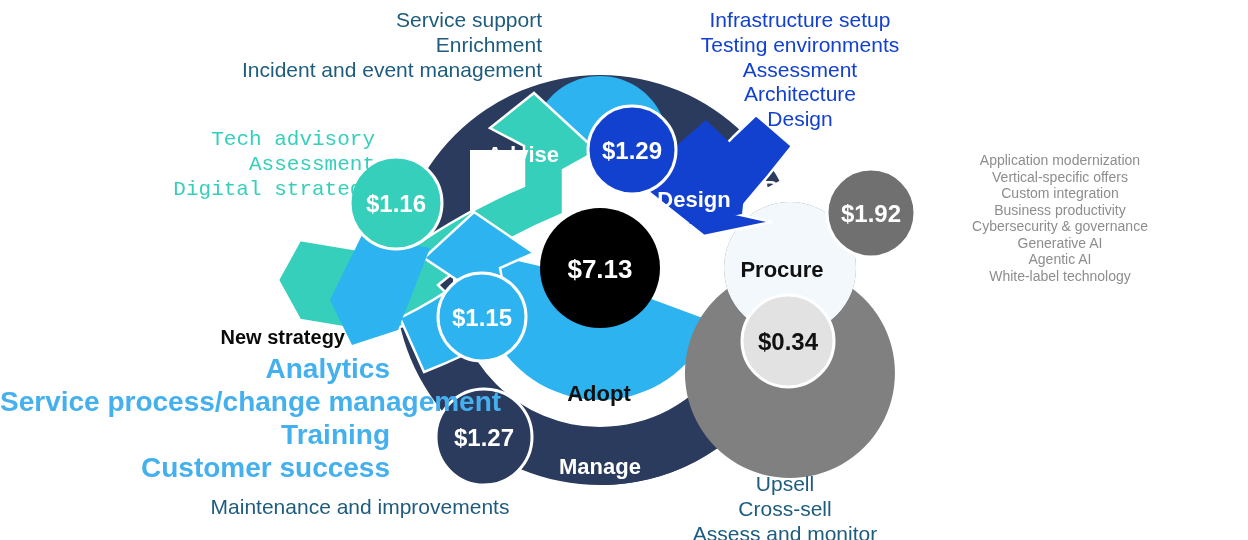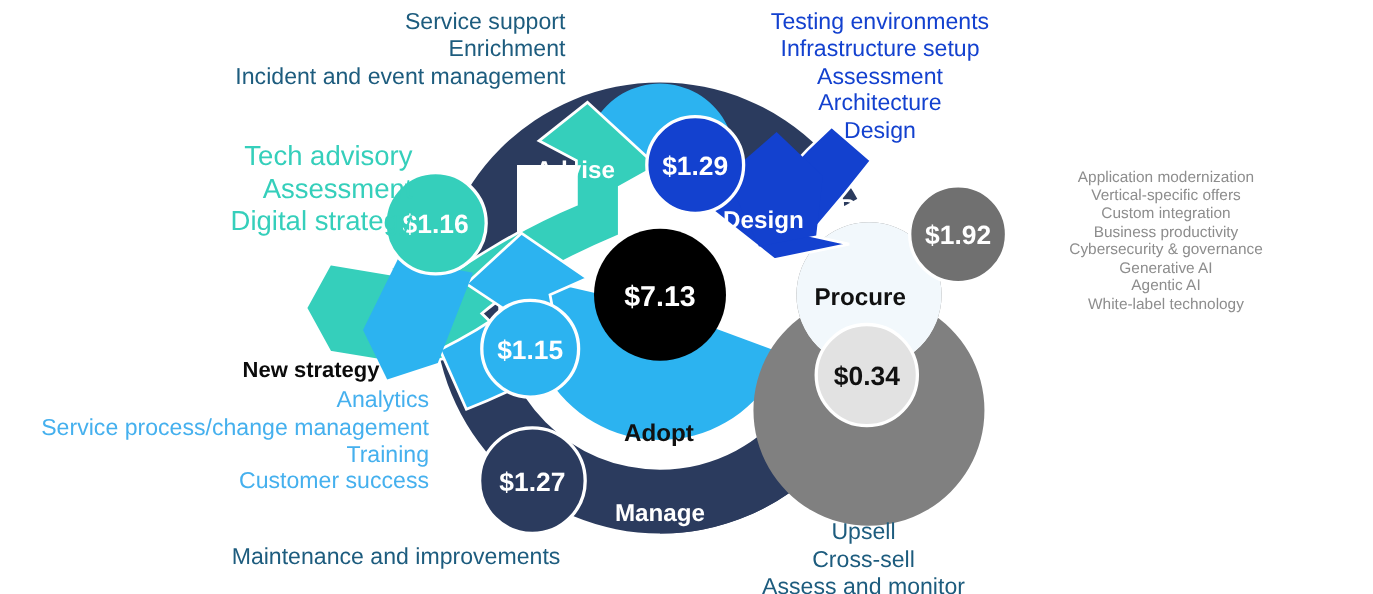--- a/index.html
+++ b/index.html
@@ -4,23 +4,23 @@
 <style>
   html,body{margin:0;padding:0;background:#ffffff;}
   body{width:1248px;height:540px;overflow:hidden;
        font-family:"Liberation Sans",sans-serif;}
   #stage{position:relative;width:1248px;height:540px;background:#fff;}
 
   .lbl{position:absolute;white-space:nowrap;line-height:1.18;}
   .lbl div{white-space:nowrap;}
 
   .grp-navy div{color:#1d5c7e;font-size:21px;font-weight:400;}
-  .grp-teal div{color:#35cfbb;font-size:25px;font-weight:400;}
+  .grp-teal div{color:#35cfbb;font-size:21px;font-weight:400;font-family:Liberation Mono, monospace;}
   .grp-blue div{color:#1341cf;font-size:21px;font-weight:400;}
-  .grp-ltblue div{color:#45b0ee;font-size:21px;font-weight:400;}
+  .grp-ltblue div{color:#45b0ee;font-size:28px;font-weight:700;}
   .grp-gray div{color:#8d8d8d;font-size:14px;font-weight:400;}
 
   .bold-black{color:#0b0b0b!important;font-weight:bold!important;font-size:20px!important;}
 
   .ra{text-align:right;}
   .ca{text-align:center;}
 
   svg#art{position:absolute;left:0;top:0;width:1248px;height:540px;}
 
   .ringtxt{font-family:"Liberation Sans",sans-serif;font-weight:bold;}
@@ -196,35 +196,35 @@
     <text class="bub" x="600" y="278" text-anchor="middle" font-size="26" fill="#ffffff">$7.13</text>
 
     <text class="ringtxt" x="523" y="162" text-anchor="middle" font-size="22" fill="#ffffff">Advise</text>
     <text class="ringtxt" x="694" y="207" text-anchor="middle" font-size="22" fill="#ffffff">Design</text>
     <text class="ringtxt" x="790" y="196" text-anchor="middle" font-size="22" fill="#ffffff">Build</text>
     <text class="ringtxt" x="782" y="277" text-anchor="middle" font-size="22" fill="#111111">Procure</text>
     <text class="ringtxt" x="599" y="401" text-anchor="middle" font-size="22" fill="#111111">Adopt</text>
     <text class="ringtxt" x="600" y="474" text-anchor="middle" font-size="22" fill="#ffffff">Manage</text>
   </svg>
 
-  <div class="lbl grp-navy ra" style="left:104px;top:8px;width:410px;">
+  <div class="lbl grp-navy ra" style="left:132px;top:8px;width:410px;">
     <div>Service support</div>
     <div>Enrichment</div>
     <div>Incident and event management</div>
   </div>
 
   <div class="lbl grp-teal ra" style="left:110px;top:128px;width:265px;">
     <div>Tech advisory</div>
     <div>Assessment</div>
     <div>Digital strategy</div>
   </div>
 
   <div class="lbl grp-blue ca" style="left:660px;top:8px;width:280px;">
+    <div>Infrastructure setup</div>
     <div>Testing environments</div>
-    <div>Infrastructure setup</div>
     <div>Assessment</div>
     <div>Architecture</div>
     <div>Design</div>
   </div>
 
   <div class="lbl grp-gray ca" style="left:900px;top:152px;width:320px;">
     <div>Application modernization</div>
     <div>Vertical-specific offers</div>
     <div>Custom integration</div>
     <div>Business productivity</div>

